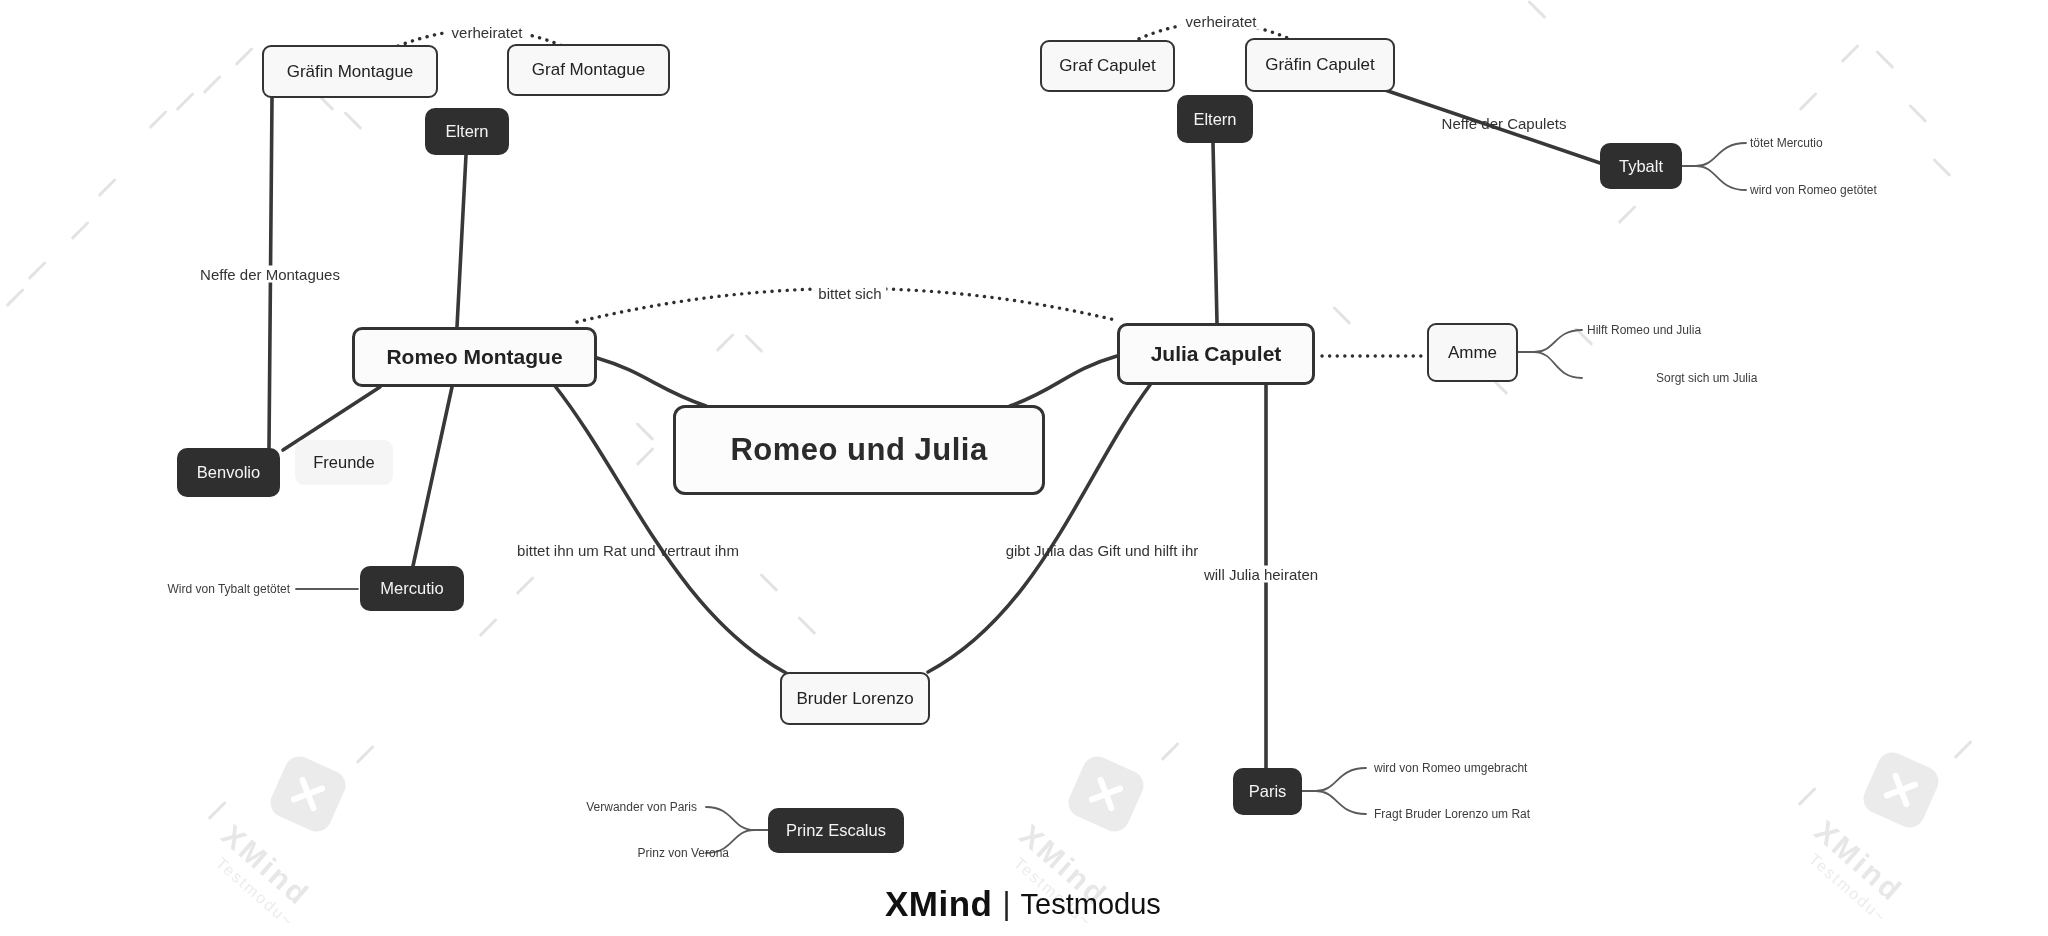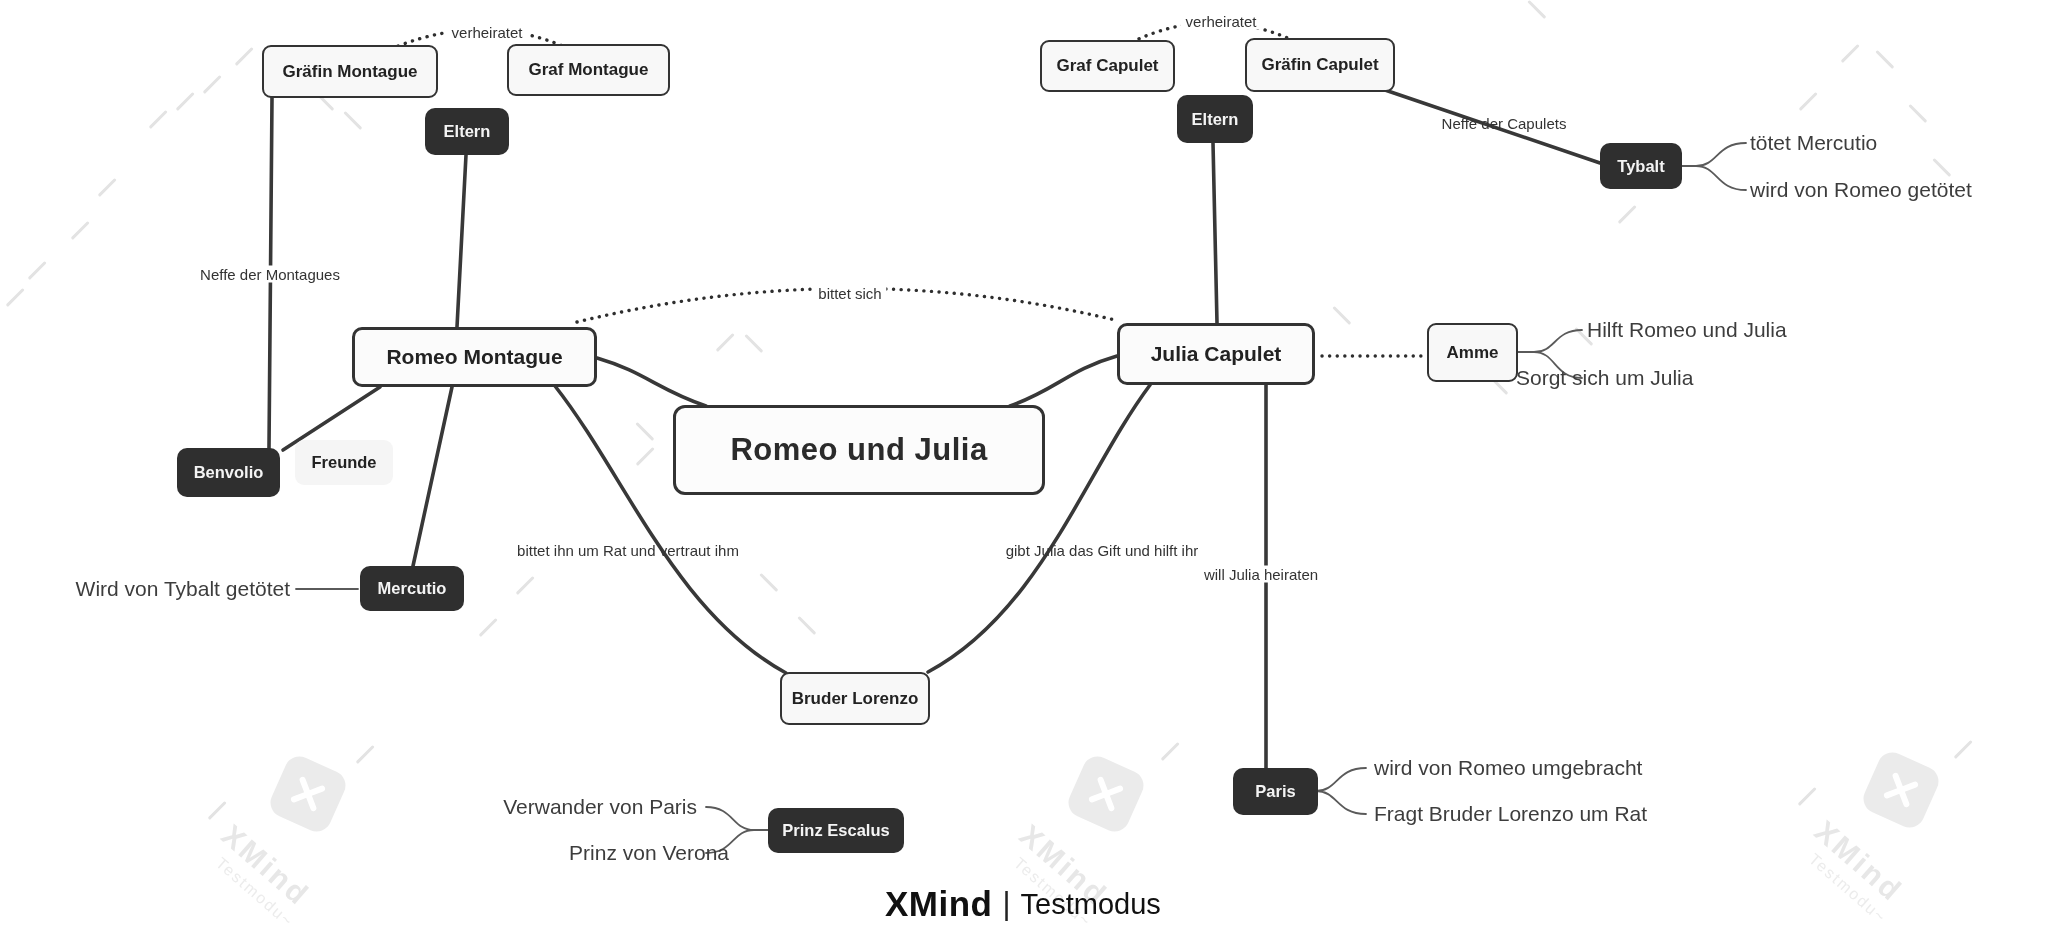--- a/index.html
+++ b/index.html
@@ -6,31 +6,31 @@
   .canvas{
     position:relative;width:2048px;height:936px;overflow:hidden;background:#ffffff;
     font-family:"Liberation Sans","DejaVu Sans",sans-serif;color:#2e2e2e;
   }
   svg.edges{position:absolute;left:0;top:0;width:2048px;height:936px;}
   .edge{stroke:#383838;stroke-width:3.6;fill:none;stroke-linecap:round;}
   .edge-thin{stroke:#5a5a5a;stroke-width:1.8;fill:none;stroke-linecap:round;}
   .edge-dotted{stroke:#2e2e2e;stroke-width:3.4;fill:none;stroke-linecap:round;stroke-dasharray:0.1 7.5;}
 
   .node{position:absolute;display:flex;align-items:center;justify-content:center;
-        box-sizing:border-box;text-align:center;white-space:nowrap;cursor:default;font-weight:bold;}
+        box-sizing:border-box;text-align:center;white-space:nowrap;cursor:default;}
   .node-light{background:#f8f8f8;border:2.5px solid #333;border-radius:9px;font-size:17px;color:#222;}
   .node-main{background:#fbfbfb;border:3.5px solid #333;border-radius:10px;font-size:21px;font-weight:bold;color:#222;}
   .node-central{background:#fcfcfc;border:3.5px solid #333;border-radius:12px;font-size:31px;font-weight:bold;color:#2b2b2b;letter-spacing:.5px;}
   .node-dark{background:#2f2f2f;border-radius:10px;font-size:16.5px;color:#f4f4f4;}
   .node-tag{background:#f5f5f5;border-radius:9px;font-size:16.5px;color:#222;}
 
   .rel-label{position:absolute;transform:translate(-50%,-50%);font-size:15px;color:#333;
              white-space:nowrap;}
   .rel-label.bg{background:#fff;padding:0 5px;}
-  .annotation{position:absolute;transform:translateY(-50%);font-size:21px;color:#3d3d3d;white-space:nowrap;}
+  .annotation{position:absolute;transform:translateY(-50%);font-size:12px;color:#3d3d3d;white-space:nowrap;}
   .annotation.r{text-align:right;}
 
   .wm{position:absolute;width:160px;height:150px;pointer-events:none;}
   .wm-logo{position:absolute;left:54px;top:0;width:64px;height:64px;background:#ebebeb;
            border-radius:15px;transform:rotate(24deg);display:flex;align-items:center;justify-content:center;}
   .wm-brand{position:absolute;left:4px;top:52px;font-weight:bold;font-size:30px;color:#e7e7e7;
             transform:rotate(41deg);transform-origin:0 50%;letter-spacing:3px;}
   .wm-mode{position:absolute;left:-4px;top:90px;font-size:16px;color:#ececec;
            transform:rotate(41deg);transform-origin:0 50%;letter-spacing:2px;}
   .slash{position:absolute;width:24px;height:2.5px;background:#e3e3e3;border-radius:2px;}
@@ -147,37 +147,37 @@
   <div class="node node-main" style="left:352px;top:327px;width:245px;height:60px">Romeo Montague</div>
   <div class="node node-central" style="left:673px;top:405px;width:372px;height:90px">Romeo und Julia</div>
   <div class="node node-main" style="left:1117px;top:323px;width:198px;height:62px">Julia Capulet</div>
 
   <div class="node node-dark" style="left:177px;top:448px;width:103px;height:49px">Benvolio</div>
   <div class="node node-tag" style="left:295px;top:440px;width:98px;height:45px">Freunde</div>
   <div class="node node-dark" style="left:360px;top:566px;width:104px;height:45px">Mercutio</div>
 
   <div class="node node-light" style="left:1427px;top:323px;width:91px;height:59px">Amme</div>
   <div class="node node-light" style="left:780px;top:672px;width:150px;height:53px">Bruder Lorenzo</div>
-  <div class="node node-dark" style="left:1233px;top:768px;width:85px;height:47px">Paris</div>
+  <div class="node node-dark" style="left:1233px;top:768px;width:69px;height:47px">Paris</div>
   <div class="node node-dark" style="left:768px;top:808px;width:136px;height:45px">Prinz Escalus</div>
 
   <div class="rel-label bg" style="left:487px;top:32px">verheiratet</div>
   <div class="rel-label bg" style="left:1221px;top:21px">verheiratet</div>
   <div class="rel-label bg" style="left:850px;top:293px">bittet sich</div>
   <div class="rel-label bg" style="left:270px;top:274px">Neffe der Montagues</div>
   <div class="rel-label" style="left:1504px;top:123px">Neffe der Capulets</div>
   <div class="rel-label" style="left:628px;top:550px">bittet ihn um Rat und vertraut ihm</div>
   <div class="rel-label" style="left:1102px;top:550px">gibt Julia das Gift und hilft ihr</div>
   <div class="rel-label bg" style="left:1261px;top:574px">will Julia heiraten</div>
 
   <div class="annotation r" style="right:1758px;top:589px">Wird von Tybalt getötet</div>
   <div class="annotation" style="left:1750px;top:143px">tötet Mercutio</div>
   <div class="annotation" style="left:1750px;top:190px">wird von Romeo getötet</div>
   <div class="annotation" style="left:1587px;top:330px">Hilft Romeo und Julia</div>
-  <div class="annotation" style="left:1516px;top:378px">Sorgt sich um Julia</div>
+  <div class="annotation" style="left:1656px;top:378px">Sorgt sich um Julia</div>
   <div class="annotation" style="left:1374px;top:768px">wird von Romeo umgebracht</div>
   <div class="annotation" style="left:1374px;top:814px">Fragt Bruder Lorenzo um Rat</div>
   <div class="annotation r" style="right:1351px;top:807px">Verwander von Paris</div>
   <div class="annotation r" style="right:1319px;top:853px">Prinz von Verona</div>
 
   <div class="footer">
     <span class="f-brand">XMind</span>
     <span class="f-sep">|</span>
     <span class="f-mode">Testmodus</span>
   </div>

